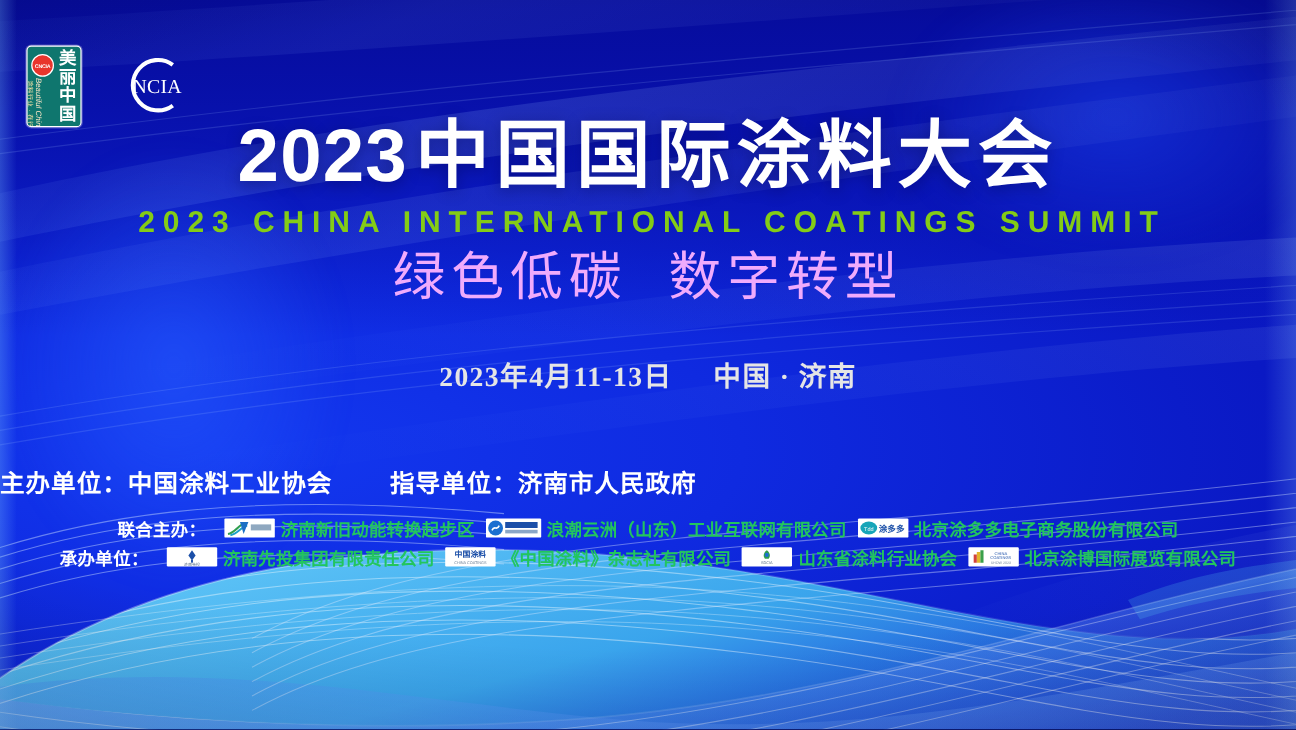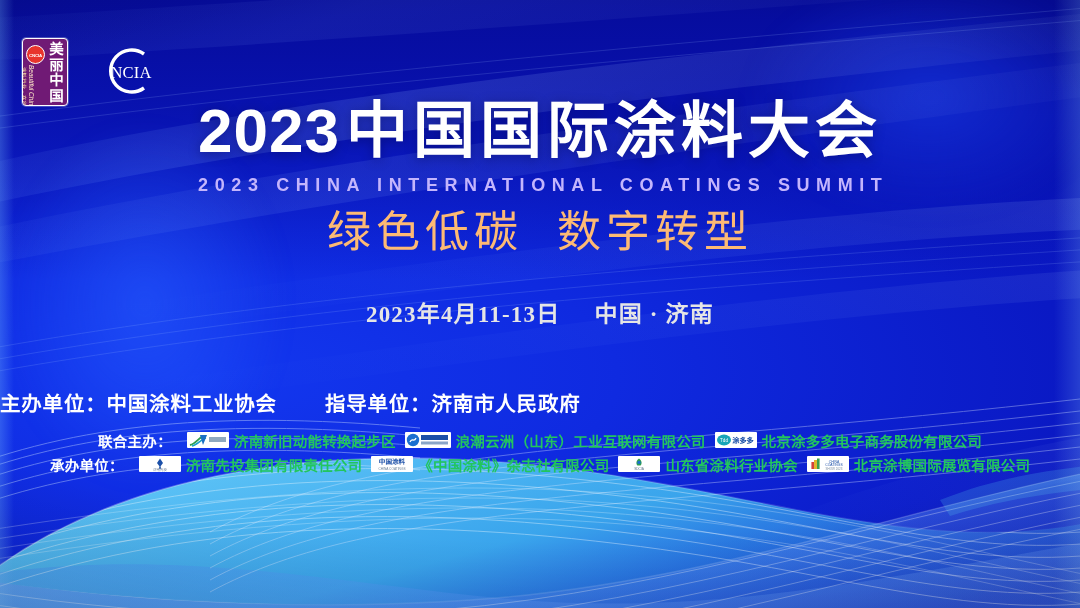--- a/index.html
+++ b/index.html
@@ -68,21 +68,21 @@
   .logo-row {
     position: absolute;
     left: 22px; top: 38px;
     display: flex;
     align-items: flex-start;
     gap: 34px;
   }
   .logo-beautiful-china {
     position: relative;
     width: 46px; height: 68px;
-    background: #701a75;
+    background: #0f766e;
     border: 1.5px solid #ffffff;
     border-radius: 4px;
     box-shadow: 0 0 0 1px rgba(255,255,255,0.25);
     overflow: hidden;
     display: block;
   }
   .bc-seal {
     position: absolute;
     left: 3px; top: 6px;
     width: 19px; height: 19px;
@@ -153,35 +153,35 @@
     text-shadow: 0 2px 12px rgba(0,0,40,0.35);
     white-space: nowrap;
   }
   .title-cn .num {
     letter-spacing: 1px;
     margin-right: 6px;
     margin-top: 12px;
   }
   .title-en {
     margin-top: 6px;
-    color: #c4b5fd;
-    font-size: 18px;
+    color: #84cc16;
+    font-size: 25px;
     line-height: 26px;
     font-weight: 600;
     letter-spacing: 6.6px;
     white-space: nowrap;
     text-indent: 6.6px;
   }
 
   .slogan {
     position: absolute;
     left: 0; right: 0;
     top: 204px;
     text-align: center;
-    color: #fdba74;
+    color: #f0abfc;
     font-size: 44px;
     line-height: 56px;
     font-weight: 300;
     letter-spacing: 5px;
     white-space: nowrap;
     font-family: "DejaVu Sans", "Liberation Sans", sans-serif;
   }
   .slogan .gap { display:inline-block; width: 34px; }
 
   .datebar {

